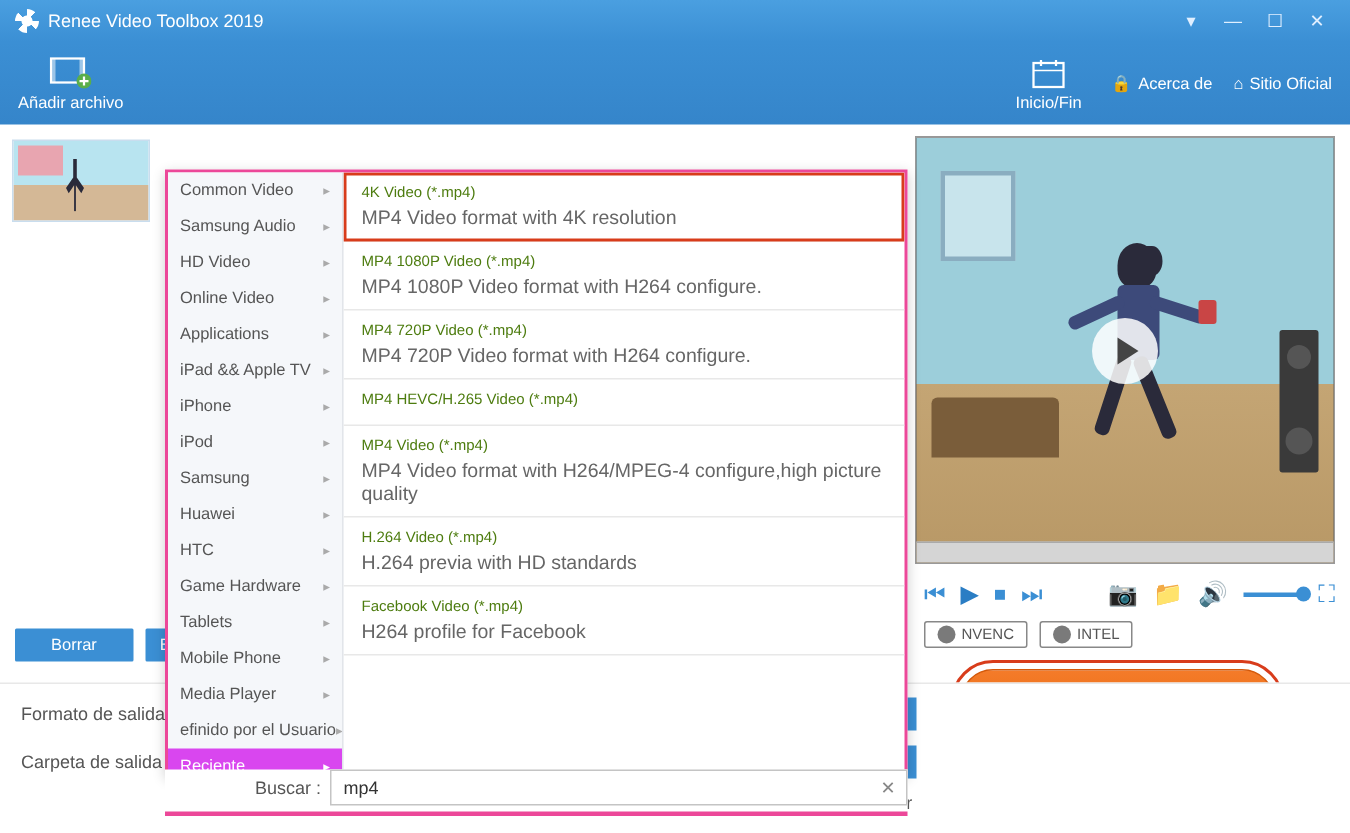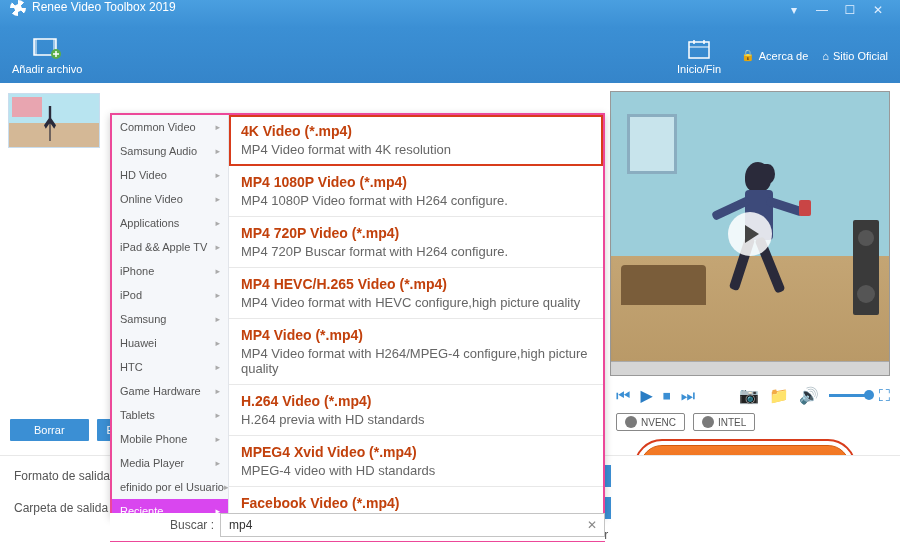--- a/index.html
+++ b/index.html
@@ -1,17 +1,17 @@
 <!DOCTYPE html>
 <html><head>
 <meta charset="utf-8">
 <style>
 *{box-sizing:border-box;margin:0;padding:0;font-family:"Segoe UI",Arial,sans-serif}
 body{width:900px;height:555px;background:#fff;overflow:hidden;position:relative;font-size:12px}
-.titlebar{height:28px;background:linear-gradient(to bottom,#4a9fe0,#3b8fd4);display:flex;align-items:flex-start;padding:0 10px;color:#fff}
+.titlebar{height:28px;background:linear-gradient(to bottom,#4a9fe0,#3b8fd4);display:flex;align-items:center;padding:0 10px;color:#fff}
 .titlebar .logo{width:16px;height:16px;background:radial-gradient(circle,#fff 30%,transparent 35%),conic-gradient(#fff 0 45deg,transparent 45deg 90deg,#fff 90deg 135deg,transparent 135deg 180deg,#fff 180deg 225deg,transparent 225deg 270deg,#fff 270deg 315deg,transparent 315deg);border-radius:50%;margin-right:6px}
 .titlebar .spacer{flex:1}
 .titlebar .wbtn{width:24px;height:20px;display:flex;align-items:center;justify-content:center;color:#e0efff;margin-left:4px;cursor:pointer}
 .toolbar{height:55px;background:linear-gradient(to bottom,#3b8fd4,#3585ca);display:flex;align-items:center;padding:0 12px;color:#fff}
 .toolbar .tbitem{display:flex;flex-direction:column;align-items:center;margin-right:40px;font-size:11px;cursor:pointer}
 .toolbar .tbicon{width:28px;height:24px;margin-bottom:2px;display:flex;align-items:center;justify-content:center}
 .toolbar .right{margin-left:auto;display:flex;align-items:center;gap:14px;font-size:11px}
 .toolbar .right a{color:#fff;display:flex;align-items:center;gap:4px;cursor:pointer}
 .content{display:flex;height:352px}
 .leftside{width:600px;position:relative}
@@ -24,23 +24,23 @@
 .dd-left .cat{padding:6px 8px;font-size:11px;color:#555;display:flex;justify-content:space-between;align-items:center;cursor:pointer;white-space:nowrap}
 .dd-left .cat.active{background:#d946ef;color:#fff}
 .dd-left .cat .arr{color:#aaa;font-size:9px}
 .dd-left .cat.active .arr{color:#fff}
 .dd-right{flex:1;max-height:400px;overflow-y:auto}
 .dd-right::-webkit-scrollbar{width:12px}
 .dd-right::-webkit-scrollbar-track{background:#f0f0f0}
 .dd-right::-webkit-scrollbar-thumb{background:#c5c5c5}
 .fmt{padding:8px 12px;border-bottom:1px solid #e8e8e8;cursor:pointer}
 .fmt.highlighted{outline:2px solid #d83c1b;outline-offset:-2px}
-.fmt .ftitle{font-weight:bold;font-size:14px;color:#c2410c;margin-bottom:3px}
+.fmt .ftitle{font-weight:normal;font-size:10px;color:#4d7c0f;margin-bottom:3px}
 .fmt .fdesc{font-size:13px;color:#666}
-.dd-search{position:absolute;left:110px;top:430px;width:495px;display:flex;align-items:center;z-index:100;border-bottom:1px solid #ec4899;padding-bottom:4px;background:#fff;padding-left:60px}
+.dd-search{position:absolute;left:110px;top:430px;width:495px;display:flex;align-items:center;z-index:100;border-bottom:3px solid #ec4899;padding-bottom:4px;background:#fff;padding-left:60px}
 .dd-search label{font-size:12px;color:#555;margin-right:6px}
 .dd-search input{flex:1;border:1px solid #c4c4c4;padding:4px 8px;font-size:12px;color:#333}
 .dd-search .clear{position:absolute;right:8px;color:#888;cursor:pointer;font-size:12px}
 .rightside{width:300px;padding:8px 10px 0 0}
 .preview{width:280px;height:285px;background:#2a2a2a;border:1px solid #999;position:relative;margin-left:10px}
 .preview .scene{position:absolute;inset:0;background:linear-gradient(to bottom,#9cceda 0%,#9cceda 58%,#c4a574 58%,#b89866 100%)}
 .preview .window{position:absolute;left:16px;top:22px;width:50px;height:60px;background:#c8e4ec;border:3px solid #8aadc0}
 .preview .couch{position:absolute;left:10px;bottom:70px;width:85px;height:40px;background:#7a5d3a;border-radius:4px 4px 0 0}
 .preview .speaker{position:absolute;right:10px;bottom:60px;width:26px;height:95px;background:#3a3a3a;border-radius:2px}
 .preview .speaker::before,.preview .speaker::after{content:"";position:absolute;left:50%;transform:translateX(-50%);width:16px;height:16px;border-radius:50%;background:#555}
@@ -213,37 +213,32 @@
           <div class="fmt highlighted">
             <div class="ftitle">4K Video (*.mp4)</div>
             <div class="fdesc">MP4 Video format with 4K resolution</div>
           </div>
           <div class="fmt">
             <div class="ftitle">MP4 1080P Video (*.mp4)</div>
             <div class="fdesc">MP4 1080P Video format with H264 configure.</div>
           </div>
           <div class="fmt">
             <div class="ftitle">MP4 720P Video (*.mp4)</div>
-            <div class="fdesc">MP4 720P Buscar format with H264 configure.</div>
+            <div class="fdesc">MP4 720P Video format with H264 configure.</div>
           </div>
           <div class="fmt">
             <div class="ftitle">MP4 HEVC/H.265 Video (*.mp4)</div>
-            <div class="fdesc">MP4 Video format with HEVC configure,high picture quality</div>
           </div>
           <div class="fmt">
             <div class="ftitle">MP4 Video (*.mp4)</div>
             <div class="fdesc">MP4 Video format with H264/MPEG-4 configure,high picture quality</div>
           </div>
           <div class="fmt">
             <div class="ftitle">H.264 Video (*.mp4)</div>
             <div class="fdesc">H.264 previa with HD standards</div>
-          </div>
-          <div class="fmt">
-            <div class="ftitle">MPEG4 Xvid Video (*.mp4)</div>
-            <div class="fdesc">MPEG-4 video with HD standards</div>
           </div>
           <div class="fmt">
             <div class="ftitle">Facebook Video (*.mp4)</div>
             <div class="fdesc">H264 profile for Facebook</div>
           </div>
         </div>
     </div>
 
     <div class="dd-search">
       <label>Buscar :</label>

